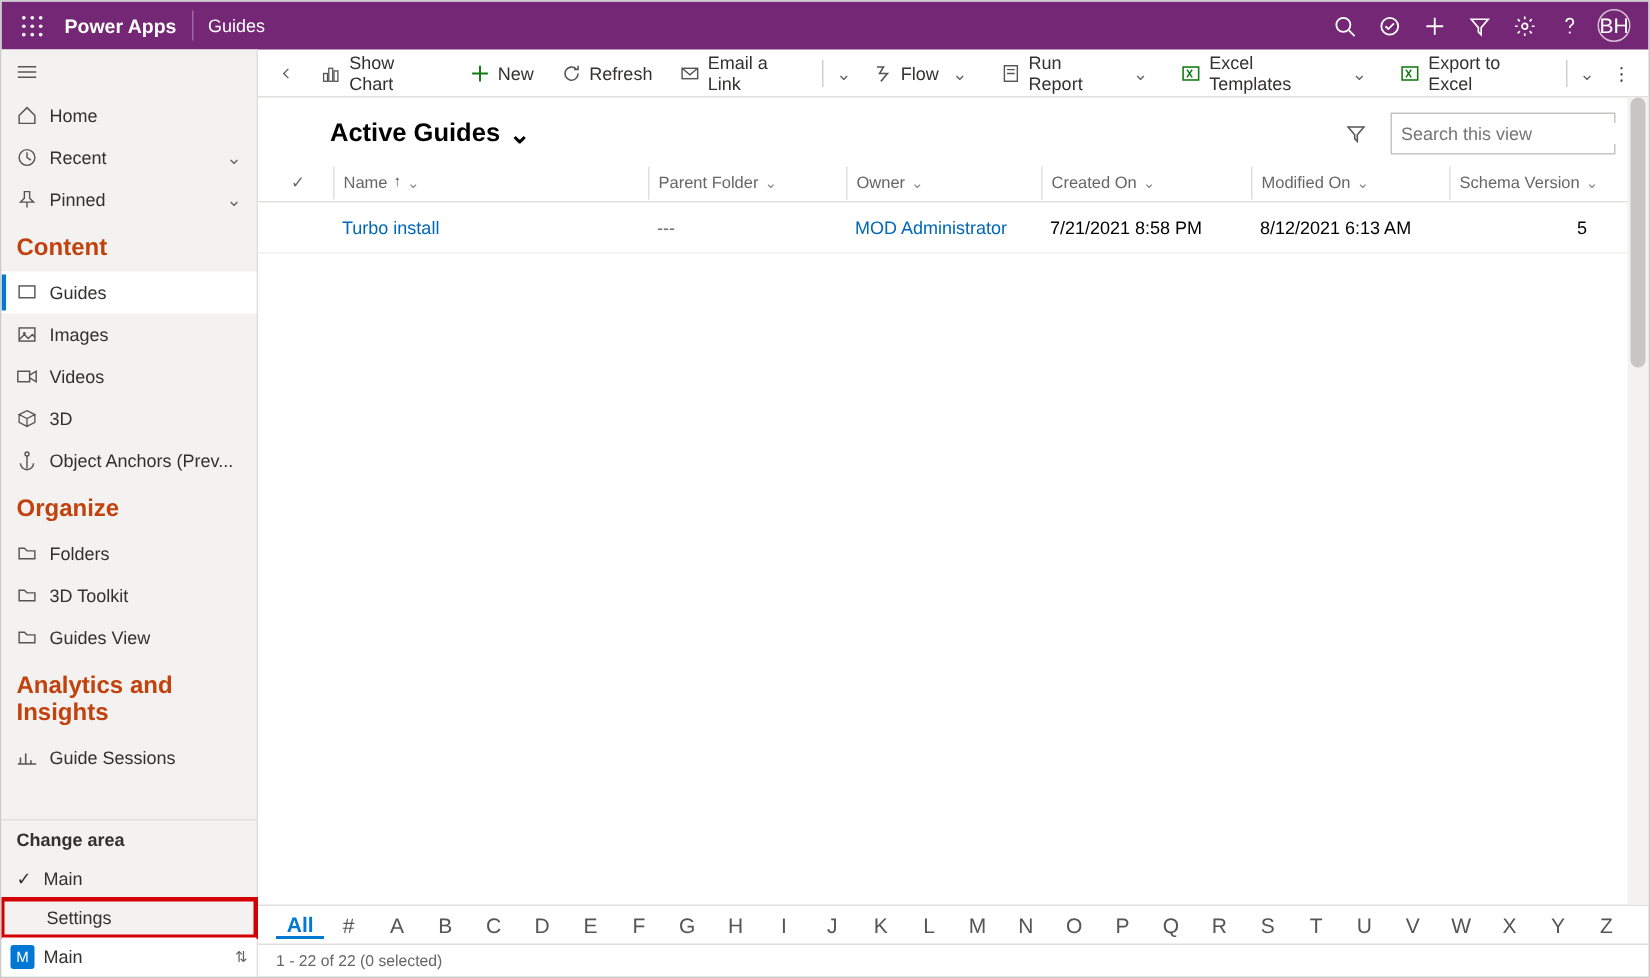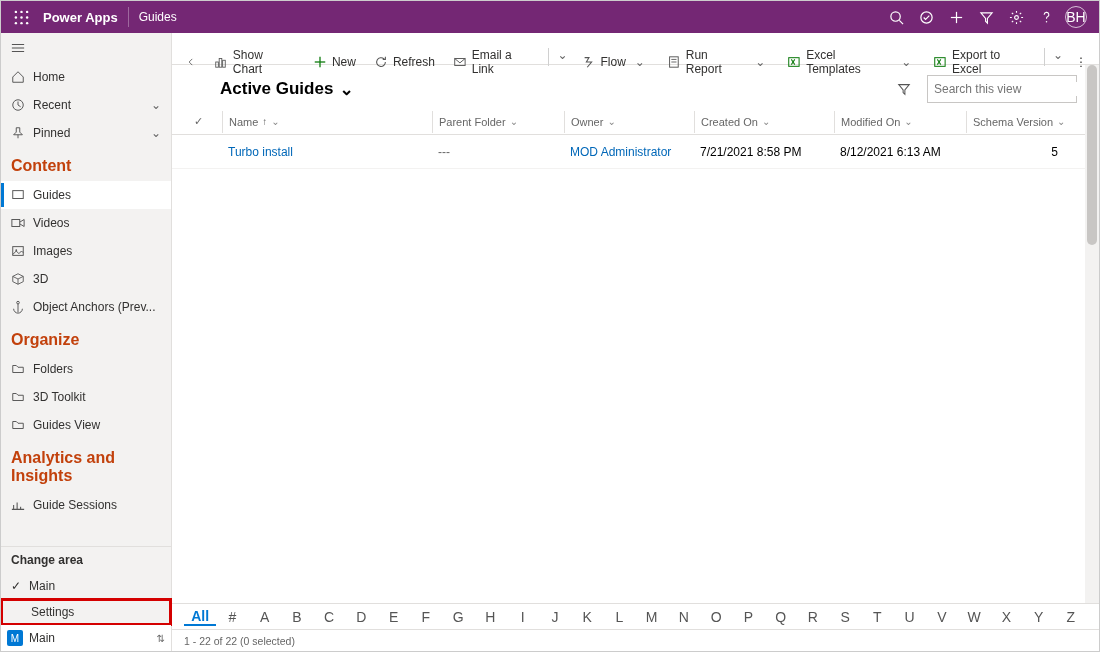--- a/index.html
+++ b/index.html
@@ -29,21 +29,21 @@
   .sidebar .flex-fill { flex:1; }
   .sidebar .area-switch { border-top:1px solid #e1dfdd; }
   .sidebar .area-row { height:26px; display:flex; align-items:center; padding:0 10px; gap:8px; font-size:12px;}
   .sidebar .area-title { font-weight:600; }
   .sidebar .area-row.settings { outline:3px solid #d40000; outline-offset:-2px; }
   .sidebar .area-current { background:#fff; height:26px; display:flex; align-items:center; padding:0 6px; gap:6px; }
   .sidebar .area-current .badge { background:#0078d4; color:#fff; width:16px; height:16px; display:flex; align-items:center; justify-content:center; font-size:10px; border-radius:2px;}
   .sidebar .area-current .updown { margin-left:auto; color:#666; font-size:10px;}
 
   .main { flex:1; display:flex; flex-direction:column; min-width:0; position:relative; }
-  .commandbar { height:32px; border-bottom:1px solid #e1dfdd; display:flex; align-items:flex-start; font-size:12px; color:#323130; padding:15px 6px; gap:2px;}
+  .commandbar { height:32px; border-bottom:1px solid #e1dfdd; display:flex; align-items:center; font-size:12px; color:#323130; padding:15px 6px; gap:2px;}
   .commandbar .cbtn { display:flex; align-items:center; gap:5px; padding:0 8px; height:28px; cursor:pointer; border-radius:2px;}
   .commandbar .csep { width:1px; height:18px; background:#d0d0d0; margin:0 2px;}
   .commandbar .cchev { padding:0 4px; color:#666; cursor:pointer;}
   .commandbar .back { width:26px; justify-content:center; color:#7a7a7a;}
 
   .view-header { display:flex; align-items:center; padding:10px 22px 6px 22px; gap:10px;margin-left:26px;}
   .view-title { font-size:17px; font-weight:600; display:flex; align-items:center; gap:6px; cursor:pointer;}
   .view-header .vspacer { flex:1; }
   .view-header .filter-chip { width:26px; height:26px; display:flex; align-items:center; justify-content:center; color:#555; cursor:pointer;}
   .view-header .search-box { border:1px solid #c8c6c4; height:28px; width:150px; display:flex; align-items:center; padding:0 6px; font-size:12px; color:#666; gap:6px;}
@@ -185,32 +185,32 @@
 
     <div class="section-label">Content</div>
     <div class="nav-item active">
         <svg class="ico" viewBox="0 0 16 16">
           <rect x="2" y="3" width="12" height="9" fill="none" stroke="currentColor" stroke-width="1.1"></rect>
         </svg>
         <span>Guides</span>
       </div>
     <div class="nav-item">
         <svg class="ico" viewBox="0 0 16 16">
-          <rect x="1" y="4" width="9" height="8" fill="none" stroke="currentColor" stroke-width="1.1"></rect>
-          <path d="M10 7 L15 4 V12 L10 9" fill="none" stroke="currentColor" stroke-width="1.1"></path>
-        </svg>
-        <span>Videos</span>
-      </div>
-    <div class="nav-item">
-        <svg class="ico" viewBox="0 0 16 16">
           <rect x="2" y="3" width="12" height="10" fill="none" stroke="currentColor" stroke-width="1.1"></rect>
           <circle cx="6" cy="7" r="1" fill="currentColor"></circle>
           <path d="M2 12 L6 8 L9 11 L12 8 L14 10" fill="none" stroke="currentColor" stroke-width="1.1"></path>
         </svg>
         <span>Images</span>
+      </div>
+    <div class="nav-item">
+        <svg class="ico" viewBox="0 0 16 16">
+          <rect x="1" y="4" width="9" height="8" fill="none" stroke="currentColor" stroke-width="1.1"></rect>
+          <path d="M10 7 L15 4 V12 L10 9" fill="none" stroke="currentColor" stroke-width="1.1"></path>
+        </svg>
+        <span>Videos</span>
       </div>
     <div class="nav-item">
         <svg class="ico" viewBox="0 0 16 16">
           <path d="M8 2 L14 5 L8 8 L2 5 Z M2 5 V11 L8 14 V8 M14 5 V11 L8 14" fill="none" stroke="currentColor" stroke-width="1"></path>
         </svg>
         <span>3D</span>
       </div>
     <div class="nav-item">
         <svg class="ico" viewBox="0 0 16 16">
           <circle cx="8" cy="3" r="1.5" fill="none" stroke="currentColor" stroke-width="1.1"></circle>

